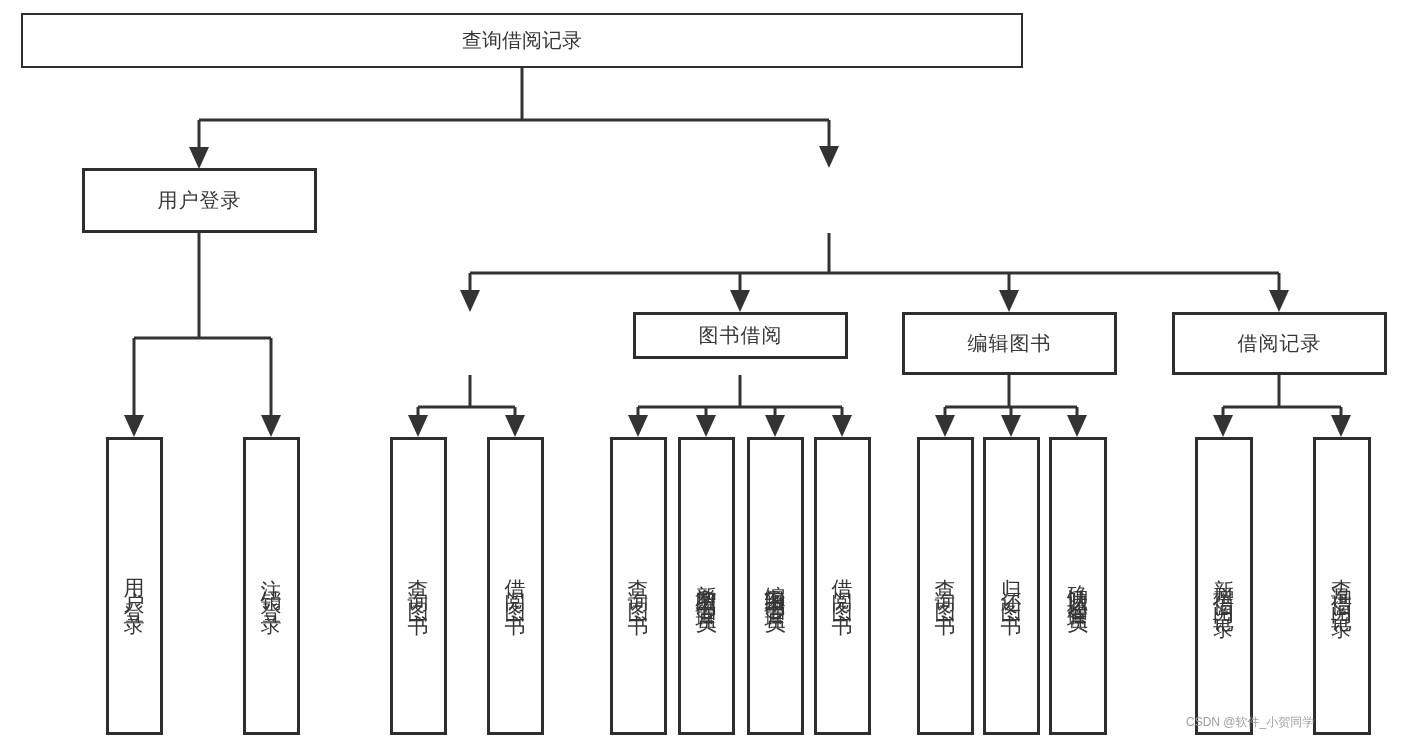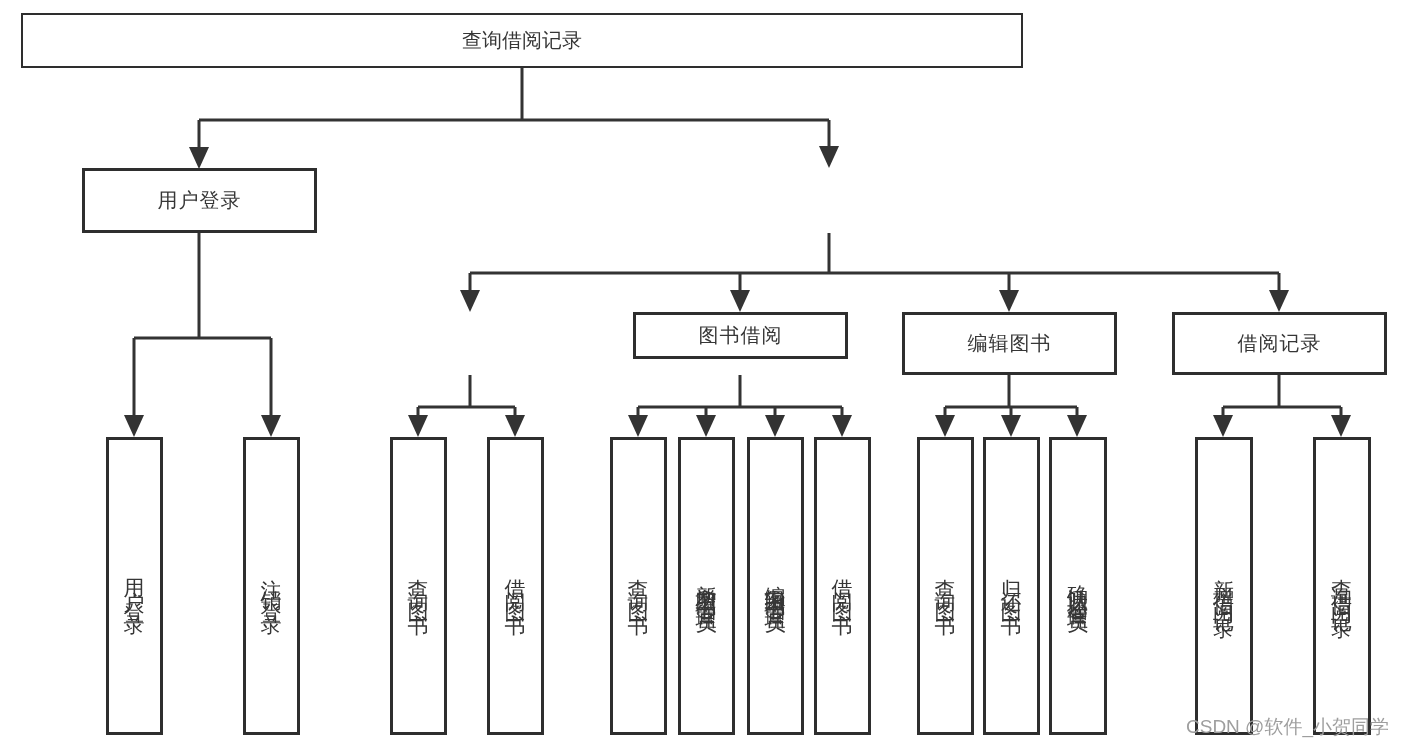--- a/index.html
+++ b/index.html
@@ -28,21 +28,21 @@
     font-size:21px;
     letter-spacing:12px;
     line-height:1;
   }
   .sp6 span{letter-spacing:8px;}
   .sp9 span{letter-spacing:4px;}
   .watermark{
     position:absolute;
     left:1186px;top:714px;
     width:210px;
-    font-size:19px;
+    font-size:12px;
     color:#9e9e9e;
     z-index:3;
     white-space:nowrap;
   }
 </style>
 </head>
 <body>
 
 <div class="canvas">
 

